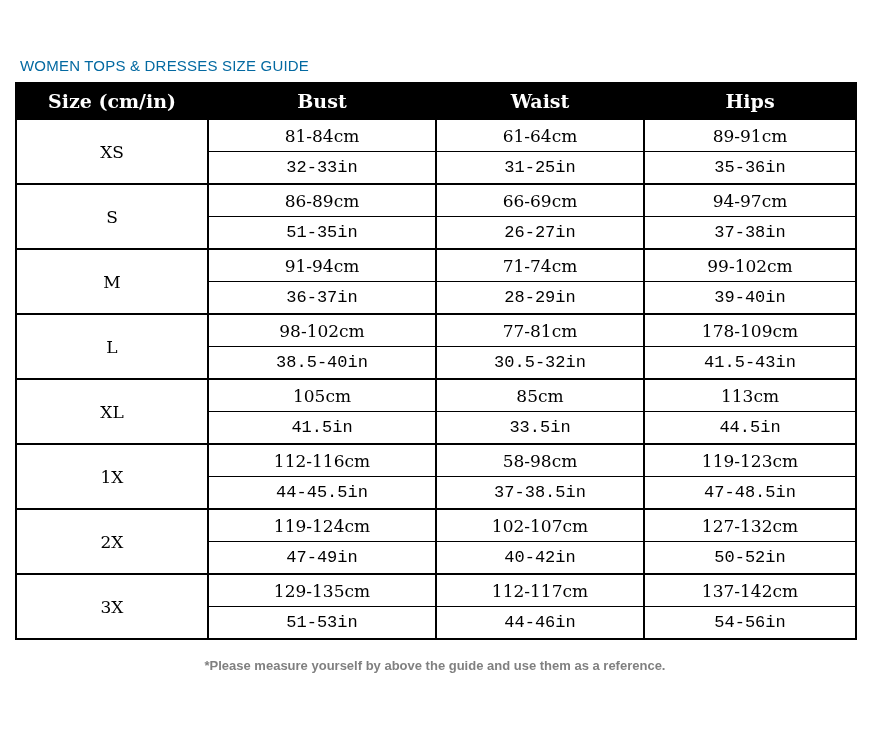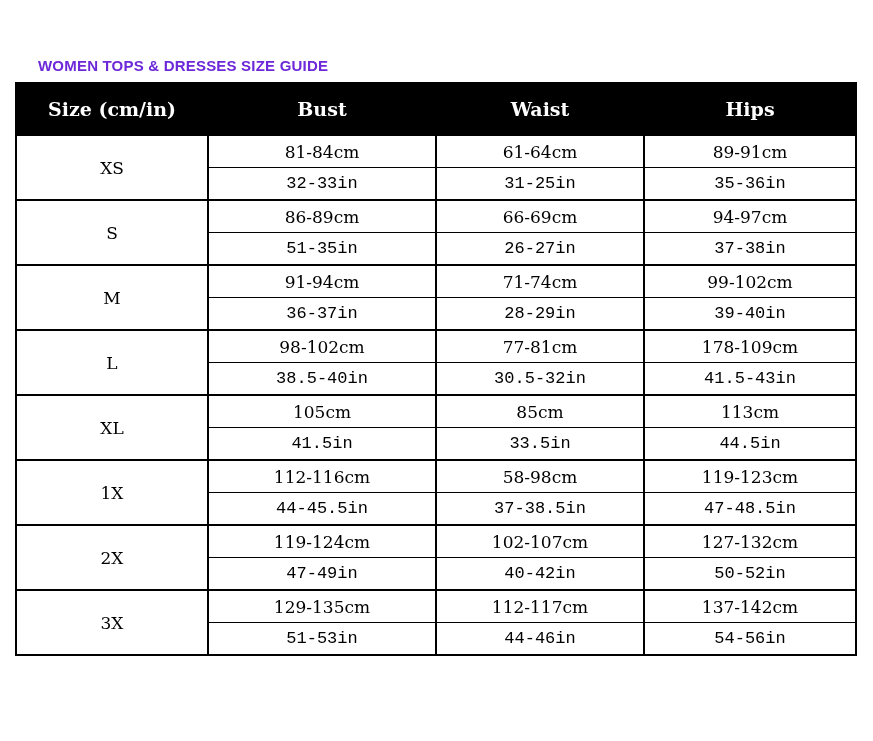--- a/index.html
+++ b/index.html
@@ -8,47 +8,47 @@
     background: #ffffff;
   }
   body {
     width: 873px;
     height: 741px;
     position: relative;
     font-family: "Liberation Sans", sans-serif;
   }
   .page-title {
     position: absolute;
-    left: 38px;
+    left: 20px;
     top: 57px;
     font-family: "Liberation Sans", sans-serif;
     font-size: 15px;
-    font-weight: bold;
-    color: #6d28d9;
+    font-weight: normal;
+    color: #0369a1;
     letter-spacing: 0.2px;
     white-space: nowrap;
   }
   table.size-table {
     position: absolute;
     left: 15px;
     top: 82px;
     width: 840px;
     border-collapse: collapse;
     table-layout: fixed;
     font-family: "DejaVu Serif", "Liberation Serif", serif;
   }
   table.size-table th {
     background: #000000;
     color: #ffffff;
     font-size: 19px;
     font-weight: bold;
     height: 26px;
     text-align: center;
     border: 2px solid #000000;
-    padding: 12px;
+    padding: 4px;
   }
   table.size-table td {
     font-size: 17px;
     color: #000000;
     text-align: center;
     vertical-align: middle;
     height: 31px;
     border: 2px solid #000000;
     padding: 0;
     background: #ffffff;
@@ -194,13 +194,14 @@
     </tr>
     <tr class="in-row">
       <td class="meas">51-53in</td>
       <td class="meas">44-46in</td>
       <td class="meas">54-56in</td>
     </tr>
   </tbody>
 </table>
 
 <div class="notes">
+  <div class="note-line">*Please measure yourself by above the guide and use them as a reference.</div>
 </div>
 
 </body></html>

